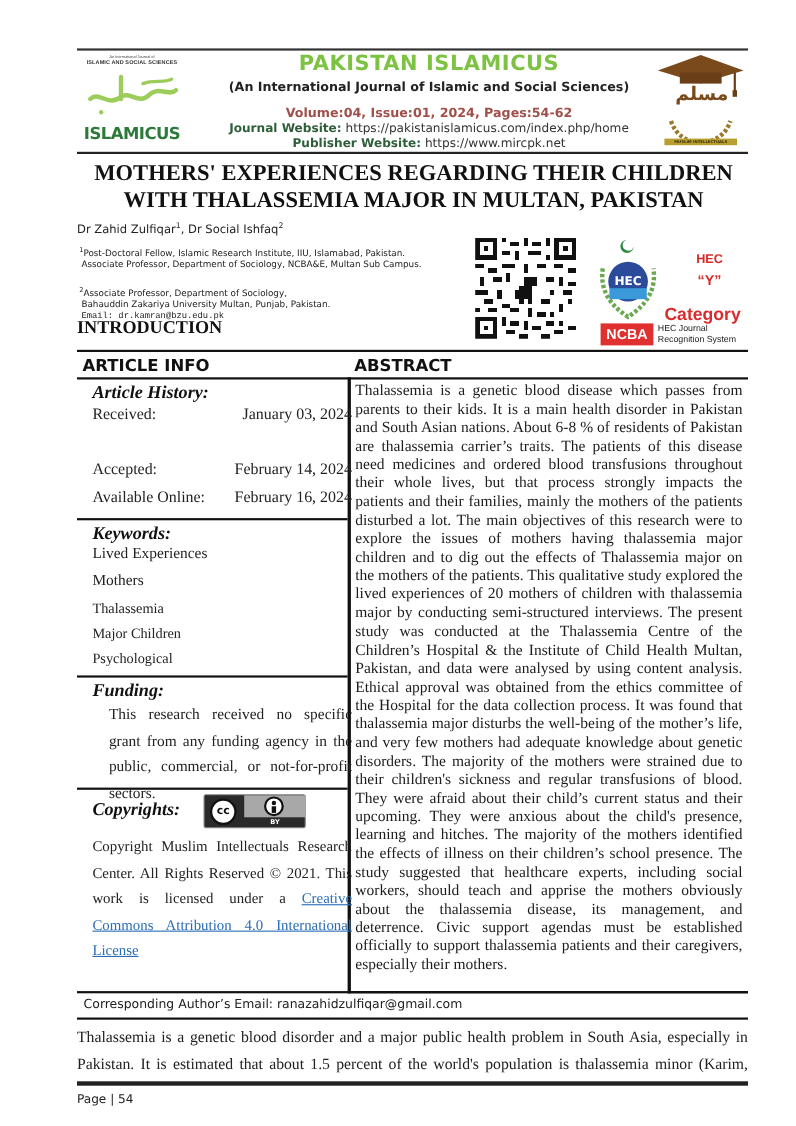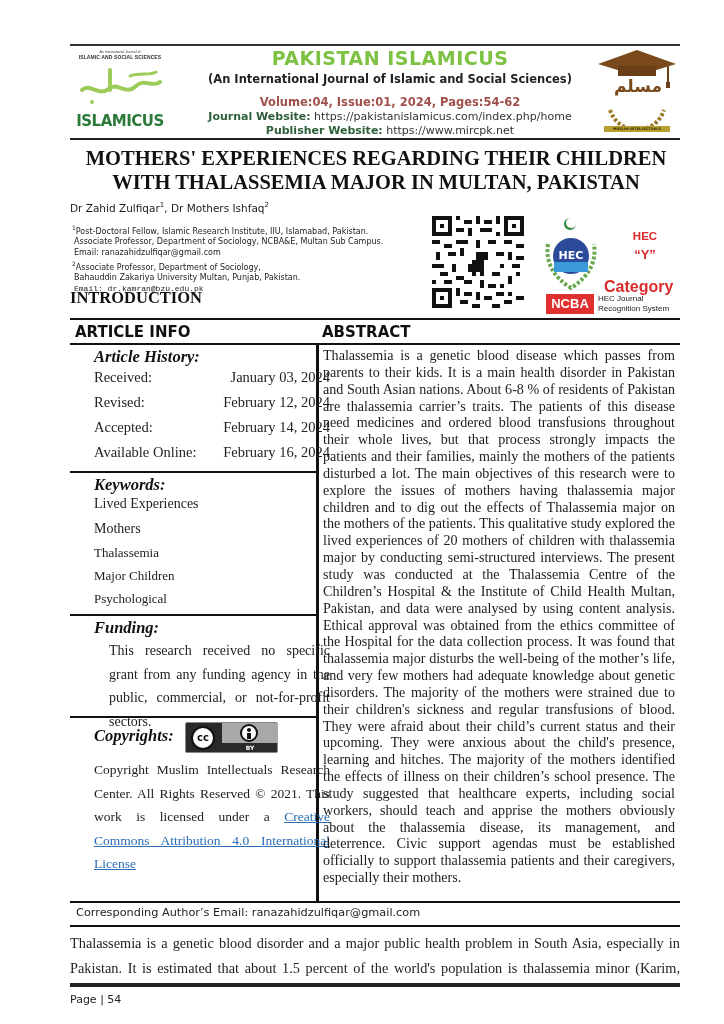--- a/index.html
+++ b/index.html
@@ -50,21 +50,21 @@
   
   .rule-thick { height: 2px; background: #111; }
   .rule-info-top { left: 70px; top: 318px; width: 610px; }
   .sec-head { font-family: "DejaVu Sans", sans-serif; font-weight: bold; font-size: 15px; color: #111; top: 323px; }
   .sec-info { left: 75px; }
   .sec-abs { left: 322px; }
   .rule-under-head { left: 70px; top: 343px; width: 610px; }
   .col-divider { left: 316px; top: 343px; width: 3px; height: 560px; background: #111; }
   .abs-right-bottom { left: 316px; top: 901px; width: 364px; height: 2px; background: #111; }
 
-  .info-col { left: 94px; width: 236px; }
+  .info-col { left: 84px; width: 236px; }
   .info-sub { font-family: "Liberation Serif", serif; font-weight: bold; font-style: italic; font-size: 16.5px; color: #111; }
   .hist-row { position: absolute; left: 0; width: 236px; font-size: 14.5px; color: #222; display: flex; justify-content: space-between; }
   .kw { position: absolute; left: 0; font-size: 14px; color: #222; }
 
   .sep { left: 70px; width: 246px; height: 2px; background: #111; }
 
   .fund-text { font-size: 14px; line-height: 23.5px; color: #222; text-align: justify; text-align-last: auto; margin-left: 15px; }
   .cc-badge { left: 185px; top: 722px; width: 93px; height: 31px; background: #2a2a2a; border: 1px solid #888; border-radius: 2px; }
   .cc-circle { position: absolute; left: 5px; top: 3px; width: 24px; height: 24px; border-radius: 50%; background: #fff; border: 2px solid #111; font-family: "DejaVu Sans", sans-serif; font-weight: bold; font-size: 10px; line-height: 20px; text-align: center; color: #111; }
   .cc-by-top { position: absolute; left: 36px; top: 0; width: 56px; height: 20px; background: #a8a8a8; }
@@ -129,27 +129,26 @@
 </div>
 
 <div class="abs hdr-bottom-line"></div>
 
 <div class="abs title">
   <div>MOTHERS' EXPERIENCES REGARDING THEIR CHILDREN</div>
   <div>WITH THALASSEMIA MAJOR IN MULTAN, PAKISTAN</div>
 </div>
 
 <div class="abs authors">
-  <span>Dr Zahid Zulfiqar</span><sup>1</sup><span>, </span><span>Dr Mothers Ishfaq</span><sup>2</sup>
+  <span>Dr Zahid Zulfiqar</span><sup>1</sup><span>, </span><span>Dr Social Ishfaq</span><sup>2</sup>
 </div>
 
 <div class="abs affil affil1">
   <div><sup>1</sup><span>Post-Doctoral Fellow, Islamic Research Institute, IIU, Islamabad, Pakistan.</span></div>
   <div style="padding-left:2px;">Associate Professor, Department of Sociology, NCBA&amp;E, Multan Sub Campus.</div>
-  <div style="padding-left:2px;">Email: ranazahidzulfiqar@gmail.com</div>
 </div>
 <div class="abs affil affil2">
   <div><sup>2</sup><span>Associate Professor, Department of Sociology,</span></div>
   <div style="padding-left:2px;">Bahauddin Zakariya University Multan, Punjab, Pakistan.</div>
   <div style="padding-left:2px;font-family:Liberation Mono, monospace;">Email: dr.kamran@bzu.edu.pk</div>
 </div>
 
 <div class="abs intro-head">INTRODUCTION</div>
 
 <div class="abs qr">
@@ -248,24 +247,20 @@
 <div class="abs sec-head sec-abs">ABSTRACT</div>
 <div class="abs rule-thick rule-under-head"></div>
 <div class="abs col-divider"></div>
 
 <div class="abs info-col" style="top:347px;">
   <div class="info-sub">Article History:</div>
   <div class="hist-row" style="top:22px;">
     <span>Received:</span>
     <span>January 03, 2024</span>
   </div>
-  <div class="hist-row" style="top:47px;">
-    <span>Revised:</span>
-    <span>February 12, 2024</span>
-  </div>
   <div class="hist-row" style="top:72px;">
     <span>Accepted:</span>
     <span>February 14, 2024</span>
   </div>
   <div class="hist-row" style="top:97px;">
     <span>Available Online:</span>
     <span>February 16, 2024</span>
   </div>
 </div>
 

